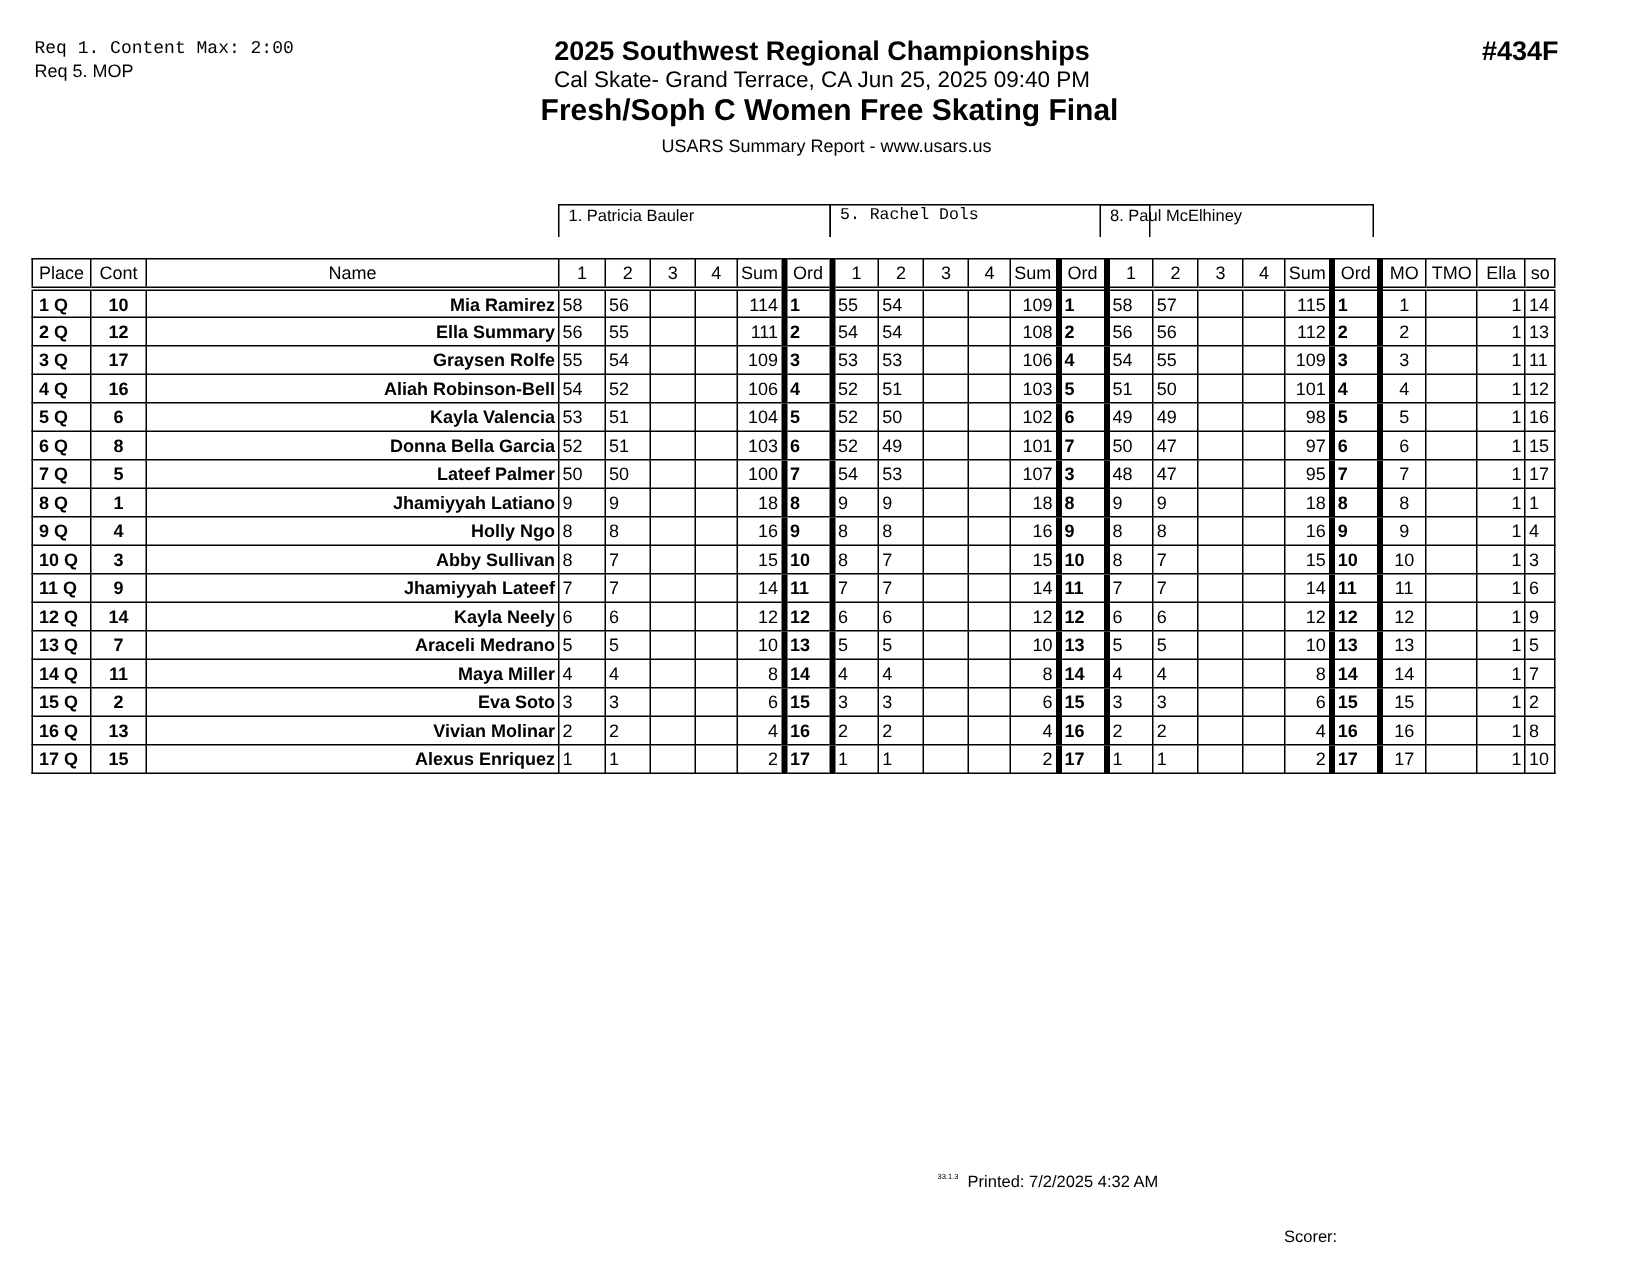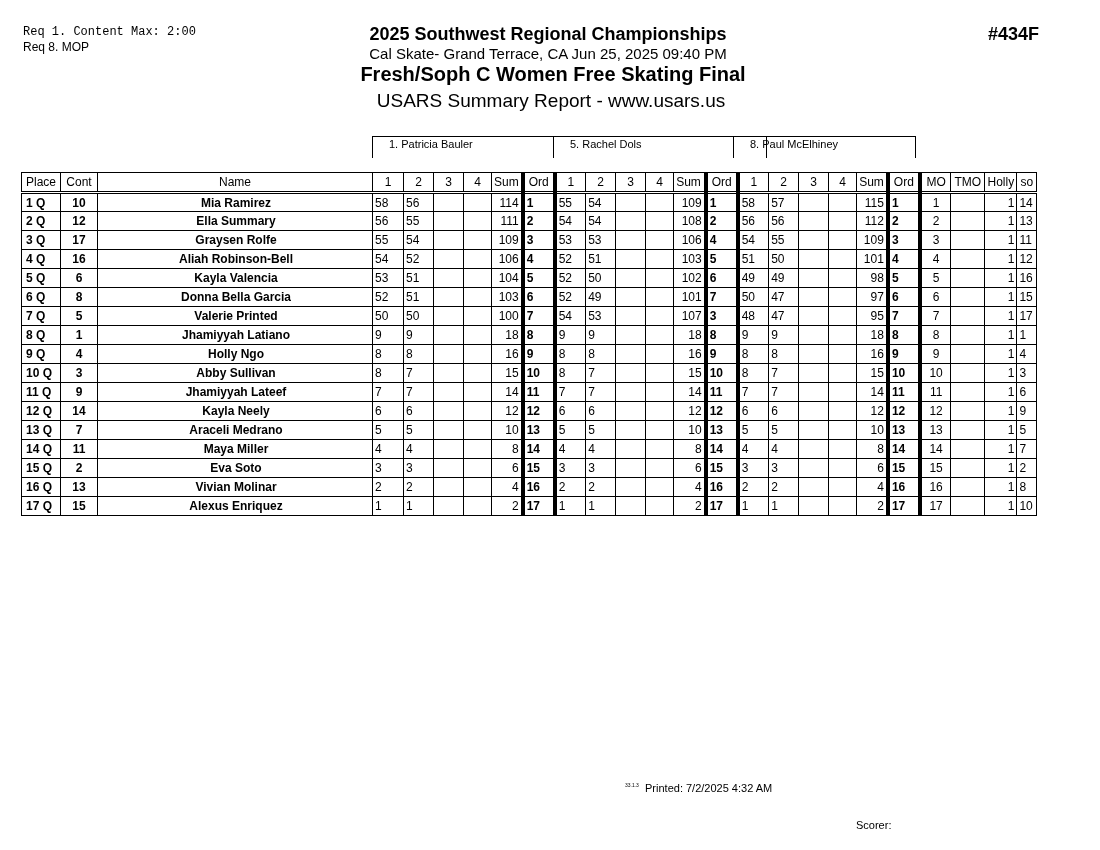--- a/index.html
+++ b/index.html
@@ -4,57 +4,57 @@
 <style>
   html, body { margin:0; padding:0; background:#ffffff; }
   body { width:1100px; height:850px; position:relative; overflow:hidden;
          font-family: "Liberation Sans", sans-serif; color:#000; }
   .abs { position:absolute; }
   .req { left:23px; font-size:12px; line-height:15px; }
   .center { left:0; width:1100px; text-align:center; }
   .title1 { top:24px; font-size:18px; font-weight:bold; left:-2px; }
   .title2 { top:45px; font-size:15px; left:-2px; }
   .title3 { top:63px; font-size:20px; font-weight:bold; left:3px; }
-  .title4 { top:90px; font-size:19px; left:1px; }
+  .title4 { top:90px; font-size:12px; left:1px; }
   .eventno { top:24px; left:964px; font-size:18px; font-weight:bold;margin-left:24px; }
 
   .judgebox { top:136px; height:22px; border:1px solid #000; border-bottom:none;
-              font-size:11px; line-height:14px; padding-left:16px; box-sizing:border-box; }
+              font-size:11px; line-height:14px; padding-left:6px; box-sizing:border-box; }
 
   table.grid { position:absolute; left:21px; top:172px; border-collapse:collapse;
                table-layout:fixed; font-size:12px; }
   table.grid td, table.grid th { border:1px solid #000; height:19px; padding:0 2px;
                white-space:nowrap; overflow:hidden; box-sizing:border-box; }
   table.grid th { font-weight:normal; font-size:12px; text-align:center;
                   border-bottom:3px double #000; height:20px; }
   th.l, td.l { text-align:left; padding-left:3px; }
   td.c { text-align:center; }
   td.r { text-align:right; padding-right:3px; }
   td.b { font-weight:bold; }
   .thick-l { border-left:4px solid #000 !important; }
   .place { font-weight:bold; text-align:left; padding-left:4px !important;margin-top:42px; }
   .cont { font-weight:bold; text-align:center; }
-  .name { font-weight:bold; text-align:center; padding-left:4px !important; }
+  .name { font-weight:bold; text-align:right; padding-left:4px !important; }
   .footer { top:782px; font-size:11px; }
   .tiny { font-size:5px; vertical-align:top; letter-spacing:0; }
 </style>
 </head>
 <body>
 
 <div class="abs req" style="top:25px;font-family:Liberation Mono, monospace;">Req  1.  Content Max: 2:00</div>
-<div class="abs req" style="top:40px;">Req  8.  MOP</div>
+<div class="abs req" style="top:40px;">Req  5.  MOP</div>
 
 <div class="abs center title1">2025 Southwest Regional Championships</div>
 <div class="abs center title2">Cal Skate- Grand Terrace, CA  Jun 25, 2025  09:40 PM</div>
 <div class="abs center title3">Fresh/Soph C Women Free Skating  Final</div>
 <div class="abs center title4">USARS Summary Report - www.usars.us</div>
 <div class="abs eventno">#434F</div>
 
 <div class="abs judgebox" style="left:372px; width:182px;">1.  Patricia Bauler</div>
-<div class="abs judgebox" style="left:553px; width:214px;">5.  Rachel Dols</div>
+<div class="abs judgebox" style="left:553px; width:214px;font-family:Liberation Mono, monospace;">5.  Rachel Dols</div>
 <div class="abs judgebox" style="left:733px; width:183px;">8.  Paul  McElhiney</div>
 
 <table class="grid">
   <colgroup>
     <col style="width:39px">
       <col style="width:37px">
       <col style="width:275px">
     <col style="width:31px">
       <col style="width:30px">
       <col style="width:30px">
@@ -96,21 +96,21 @@
         <th style="text-align: left;">Sum</th>
         <th class="thick-l">Ord</th>
         <th class="thick-l">1</th>
         <th>2</th>
         <th>3</th>
         <th>4</th>
         <th style="text-align: left;">Sum</th>
         <th class="thick-l">Ord</th>
         <th class="thick-l">MO</th>
         <th>TMO</th>
-        <th>Holly</th>
+        <th>Ella</th>
         <th>so</th>
       </tr>
   </thead>
   <tbody id="rows">
       <tr>
         <td class="place">1 Q</td>
         <td class="cont">10</td>
         <td class="name">Mia Ramirez</td>
         <td class="l">58</td>
         <td class="l">56</td>
@@ -266,21 +266,21 @@
         <td class="r">97</td>
         <td class="l b thick-l">6</td>
         <td class="c thick-l">6</td>
         <td class="c"></td>
         <td class="r">1</td>
         <td class="l">15</td>
       </tr>
       <tr>
         <td class="place">7 Q</td>
         <td class="cont">5</td>
-        <td class="name">Valerie Printed</td>
+        <td class="name">Lateef Palmer</td>
         <td class="l">50</td>
         <td class="l">50</td>
         <td class="l"></td>
         <td class="l"></td>
         <td class="r">100</td>
         <td class="l b thick-l">7</td>
         <td class="l thick-l">54</td>
         <td class="l">53</td>
         <td class="l"></td>
         <td class="l"></td>

